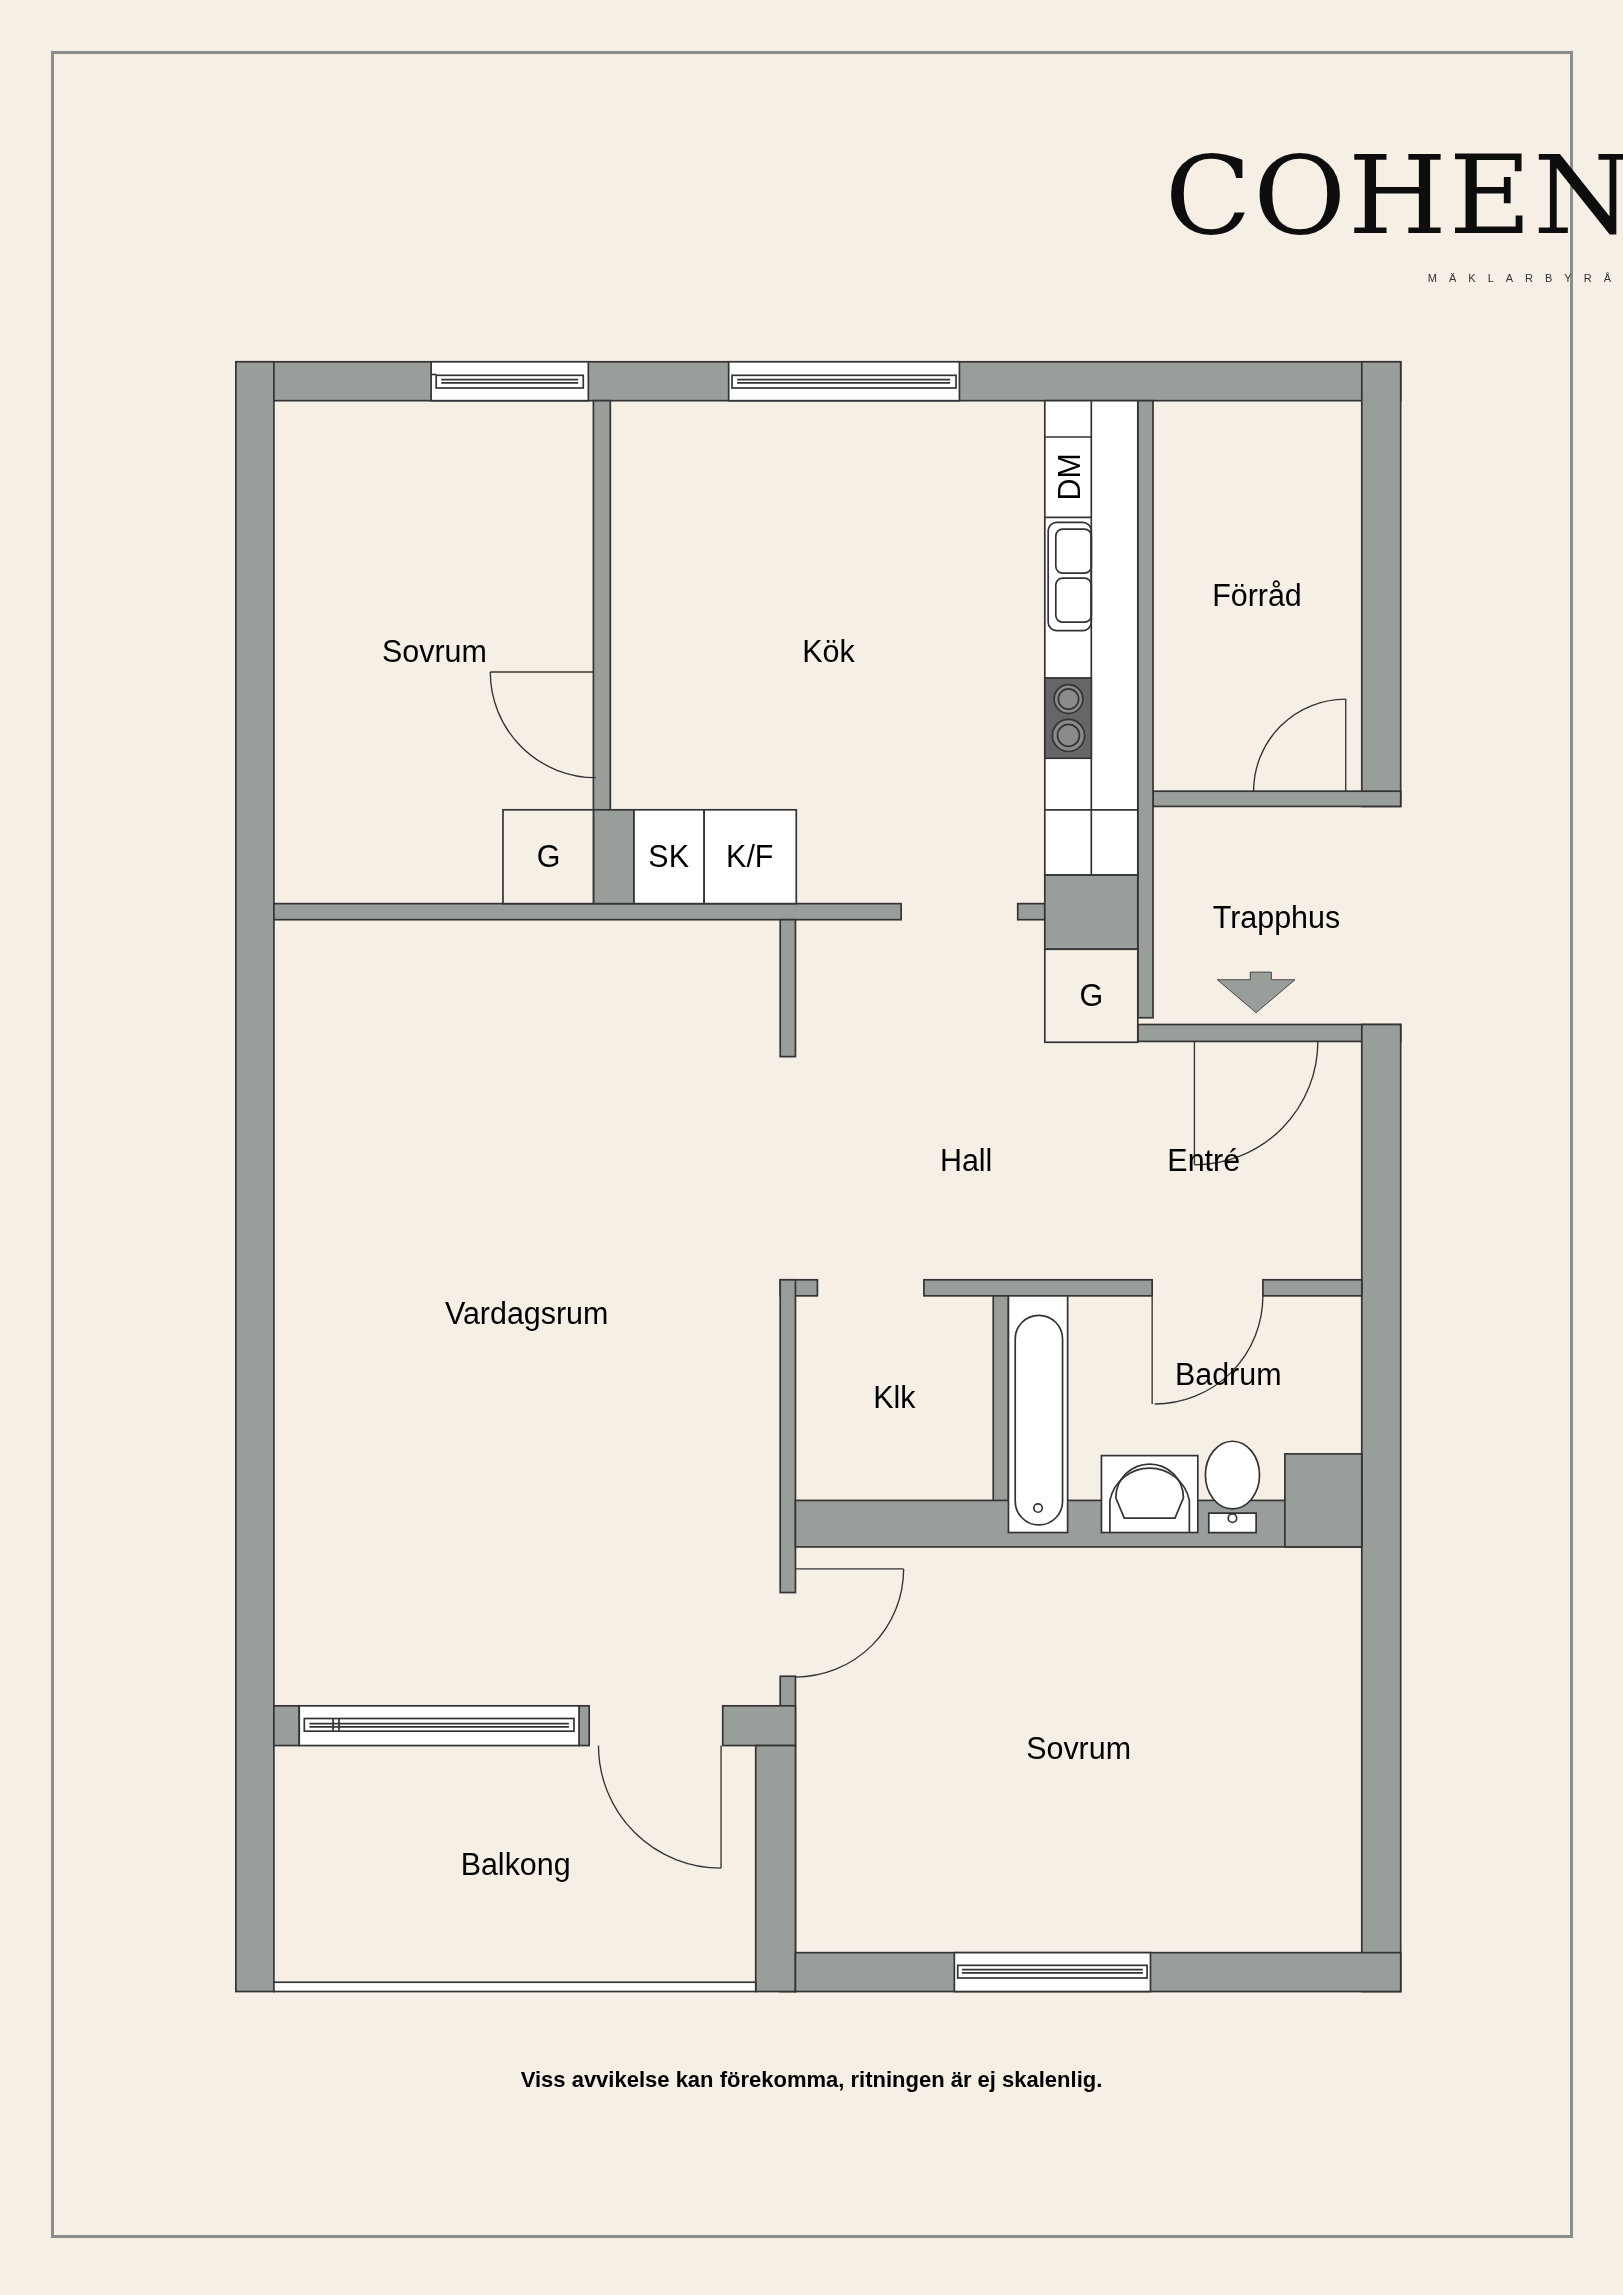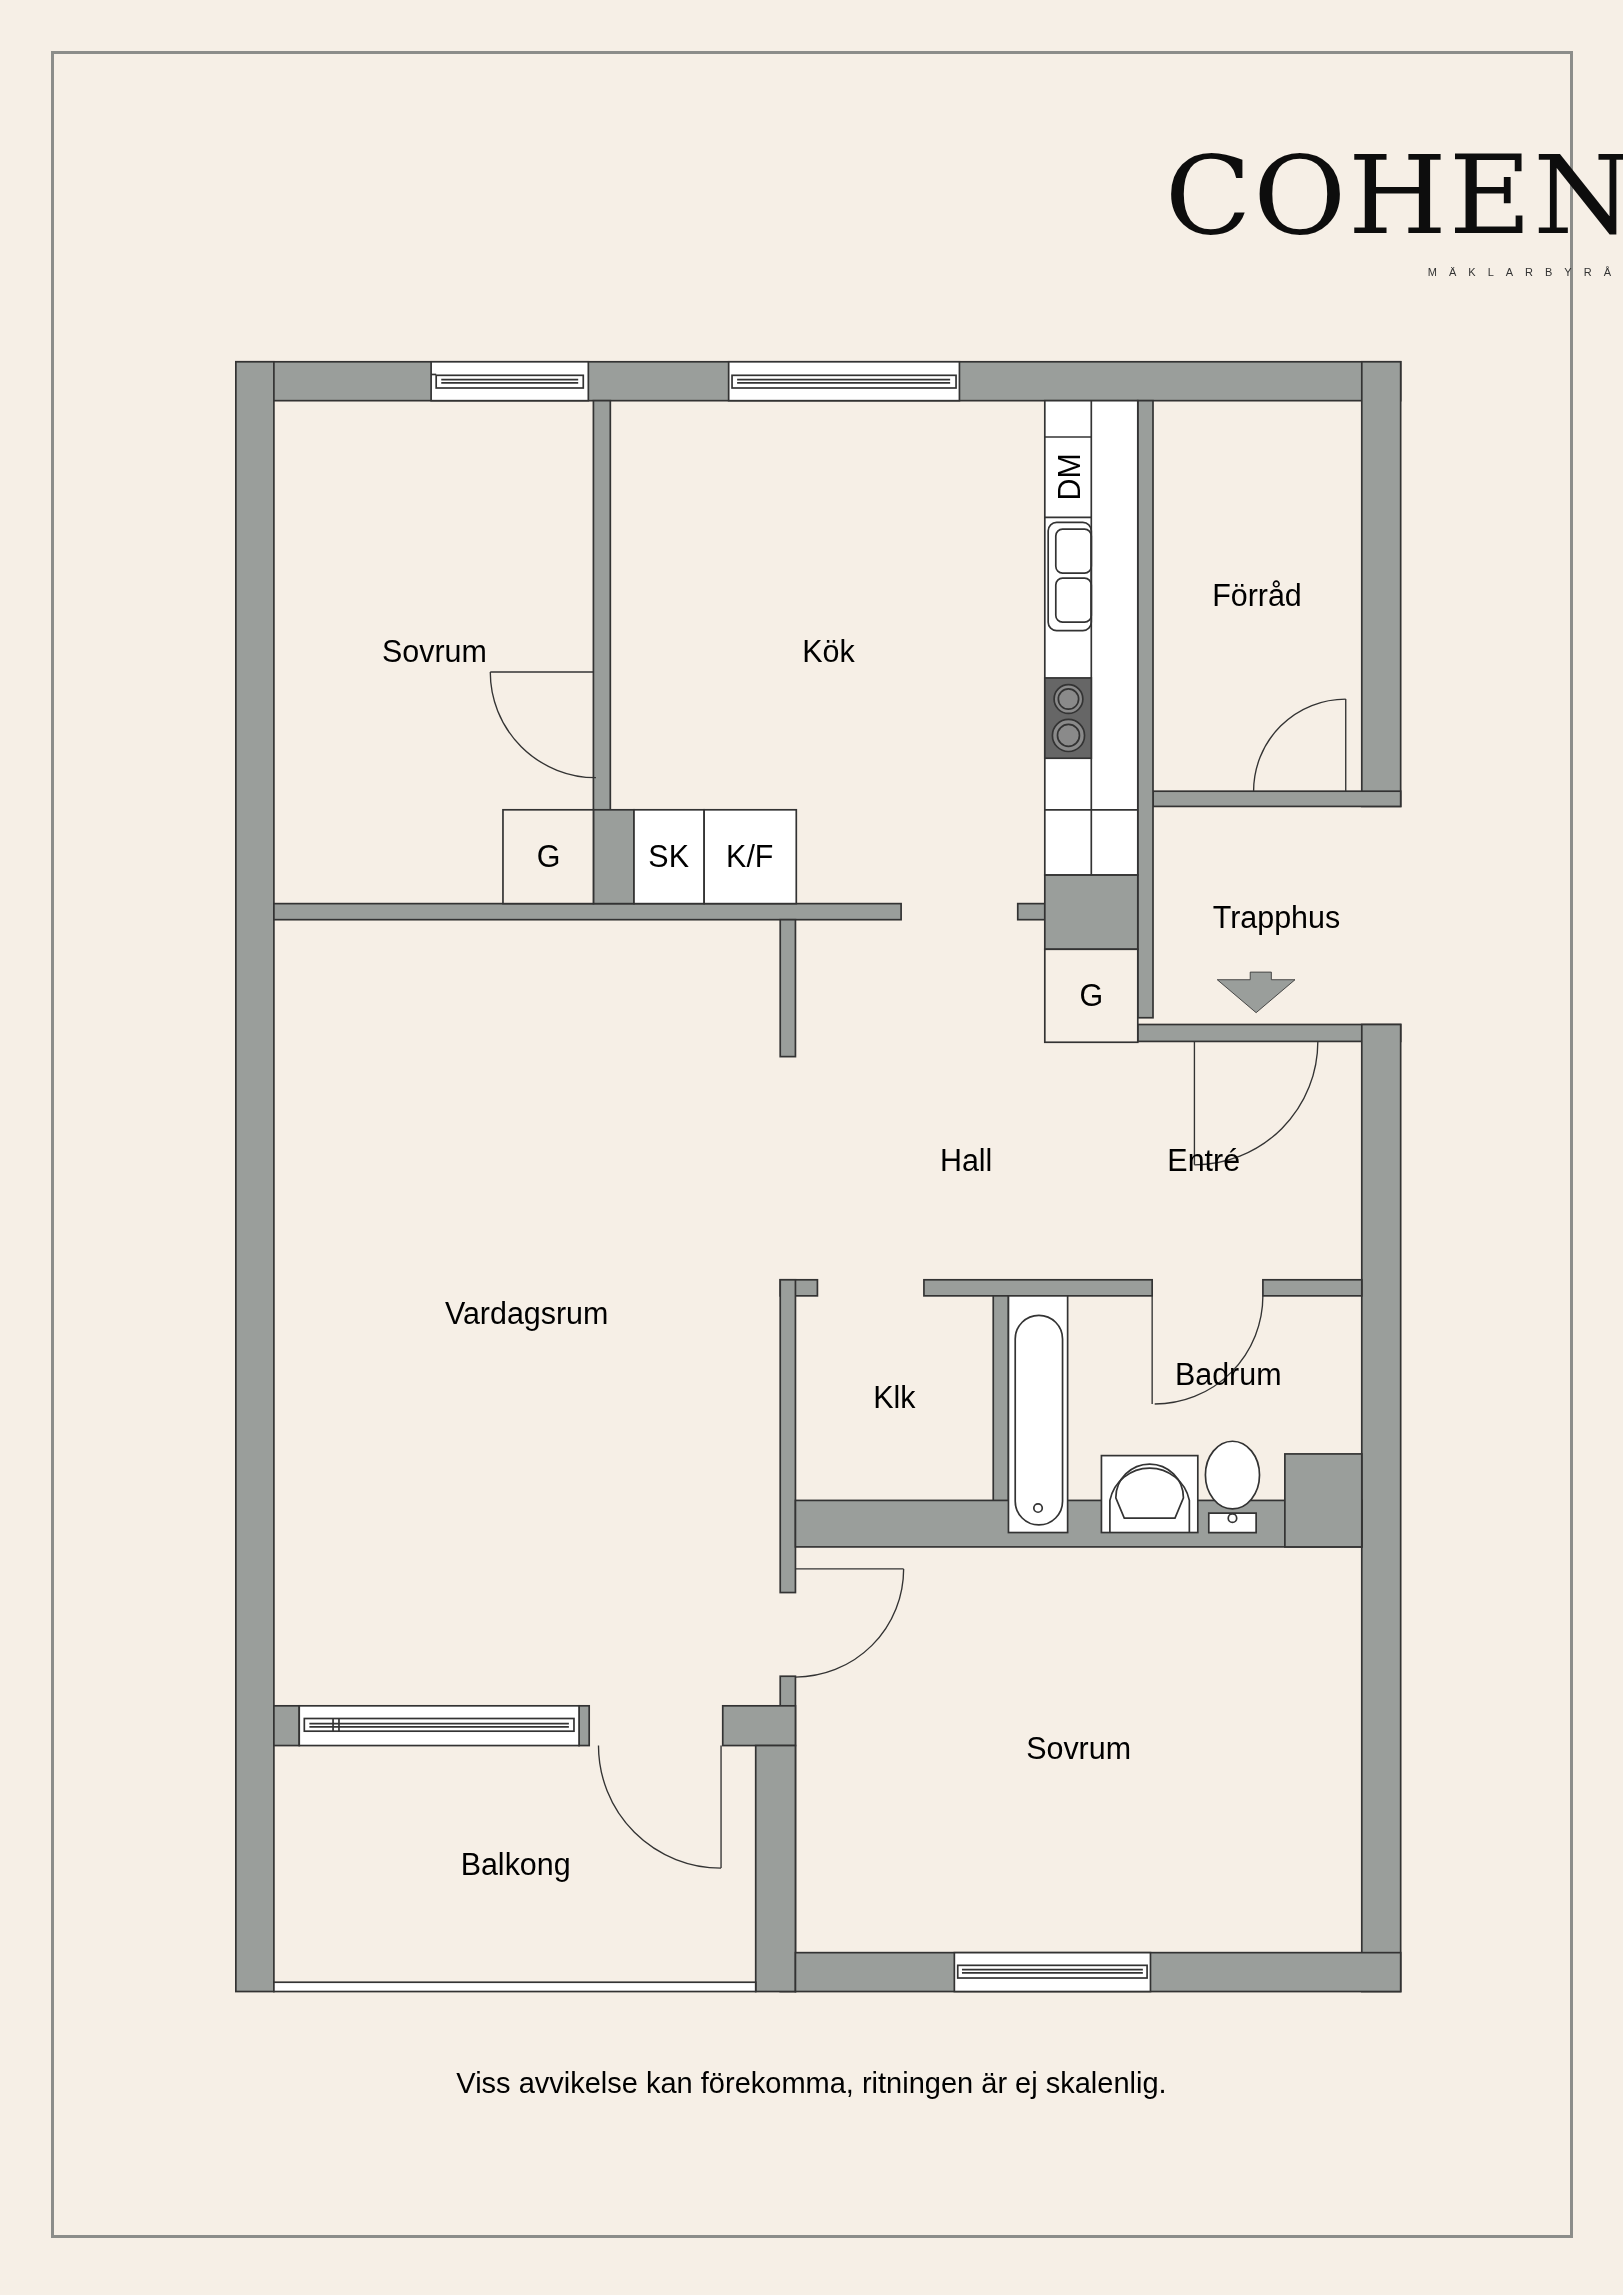--- a/index.html
+++ b/index.html
@@ -1,23 +1,23 @@
 <!DOCTYPE html>
 <html style="font-size:13.5px"><head>
 <meta charset="utf-8">
 <style>
   html, body { margin:0; padding:0; }
   body { width:1623px; height:2295px; background:#f6efe6; position:relative; overflow:hidden; font-family:"Liberation Sans", sans-serif; }
   .frame { position:absolute; left:51px; top:51px; width:1516px; height:2181px; border:3.4px solid #8c8d8a; box-sizing:content-box; }
   .logo { position:absolute; left:0; width:1623px; top:142px; text-align:right; }
   .logo-main { font-family:"DejaVu Serif", "Liberation Serif", serif; font-size:108px; letter-spacing:1.7px; color:#0d0d0d; line-height:1; font-weight:normal; transform:scaleX(1.05); display:inline-block; }
-  .logo-sub { font-family:"Liberation Sans", sans-serif; font-size:11px; letter-spacing:12px; color:#333; margin-top:16px; padding-left:12px; }
+  .logo-sub { font-family:"Liberation Sans", sans-serif; font-size:11px; letter-spacing:12px; color:#333; margin-top:22px; padding-left:12px; }
   svg.plan { position:absolute; left:0; top:0; }
   .lbl { font-family:"Liberation Sans", sans-serif; font-size:36px; fill:#000; }
-  .footer { position:absolute; left:0; width:1623px; top:2067px; text-align:center; font-size:29px; color:#000; }
+  .footer { position:absolute; left:0; width:1623px; top:2067px; text-align:center; font-size:22px; color:#000;font-weight:bold; }
 </style>
 </head>
 <body>
 
 <div class="frame"></div>
 
 <div class="logo">
   <div class="logo-main">COHEN</div>
   <div class="logo-sub">MÄKLARBYRÅ</div>
 </div>

